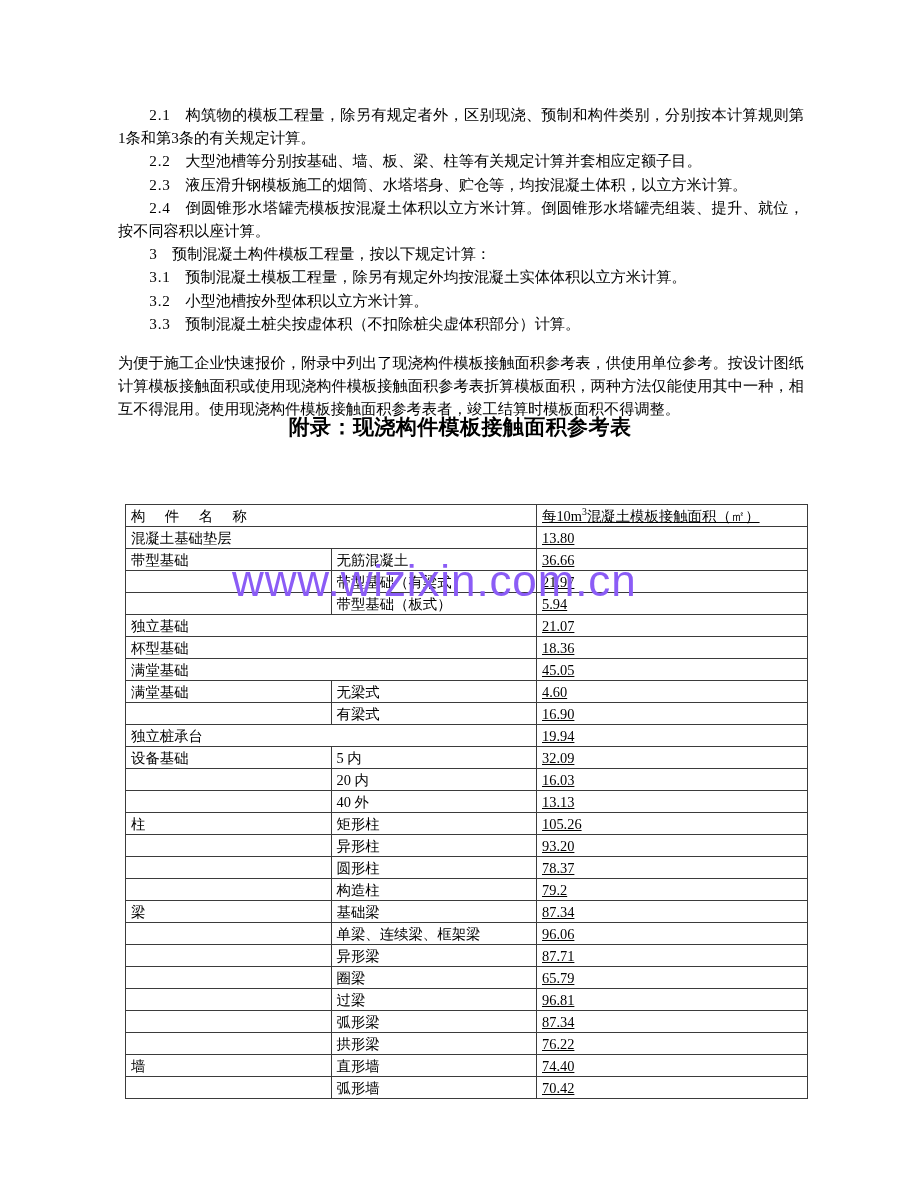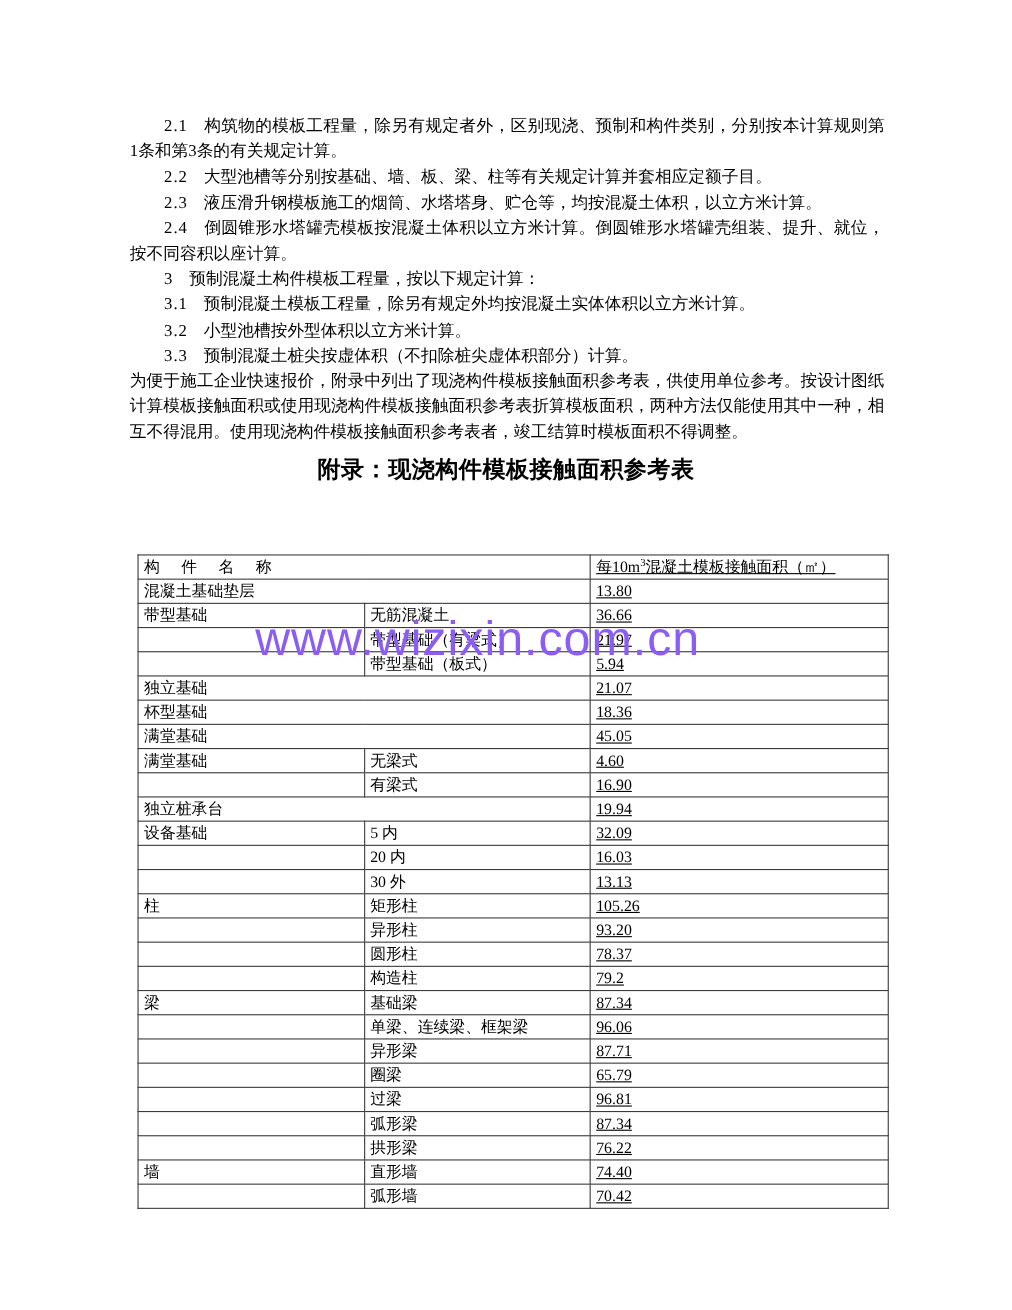--- a/index.html
+++ b/index.html
@@ -38,20 +38,21 @@
   .prose p {
     margin: 0;
     padding: 0;
     white-space: normal;
   }
   .prose p.indent {
     text-indent: 2.05em;
   }
   .prose p.noindent {
     text-indent: 0;
+    margin-top: 16px;
   }
   .num {
     letter-spacing: 0.06em;
   }
   .gap-sm { display: inline-block; width: 0.95em; }
 
   
   .appendix-title {
     position: absolute;
     left: 0;
@@ -191,21 +192,21 @@
             <td class="c2">5    内</td>
             <td class="c3">32.09</td>
           </tr>
           <tr>
             <td class="c1"></td>
             <td class="c2">20    内</td>
             <td class="c3">16.03</td>
           </tr>
           <tr>
             <td class="c1"></td>
-            <td class="c2">30    外</td>
+            <td class="c2">40    外</td>
             <td class="c3">13.13</td>
           </tr>
           <tr>
             <td class="c1">柱</td>
             <td class="c2">矩形柱</td>
             <td class="c3">105.26</td>
           </tr>
           <tr>
             <td class="c1"></td>
             <td class="c2">异形柱</td>

